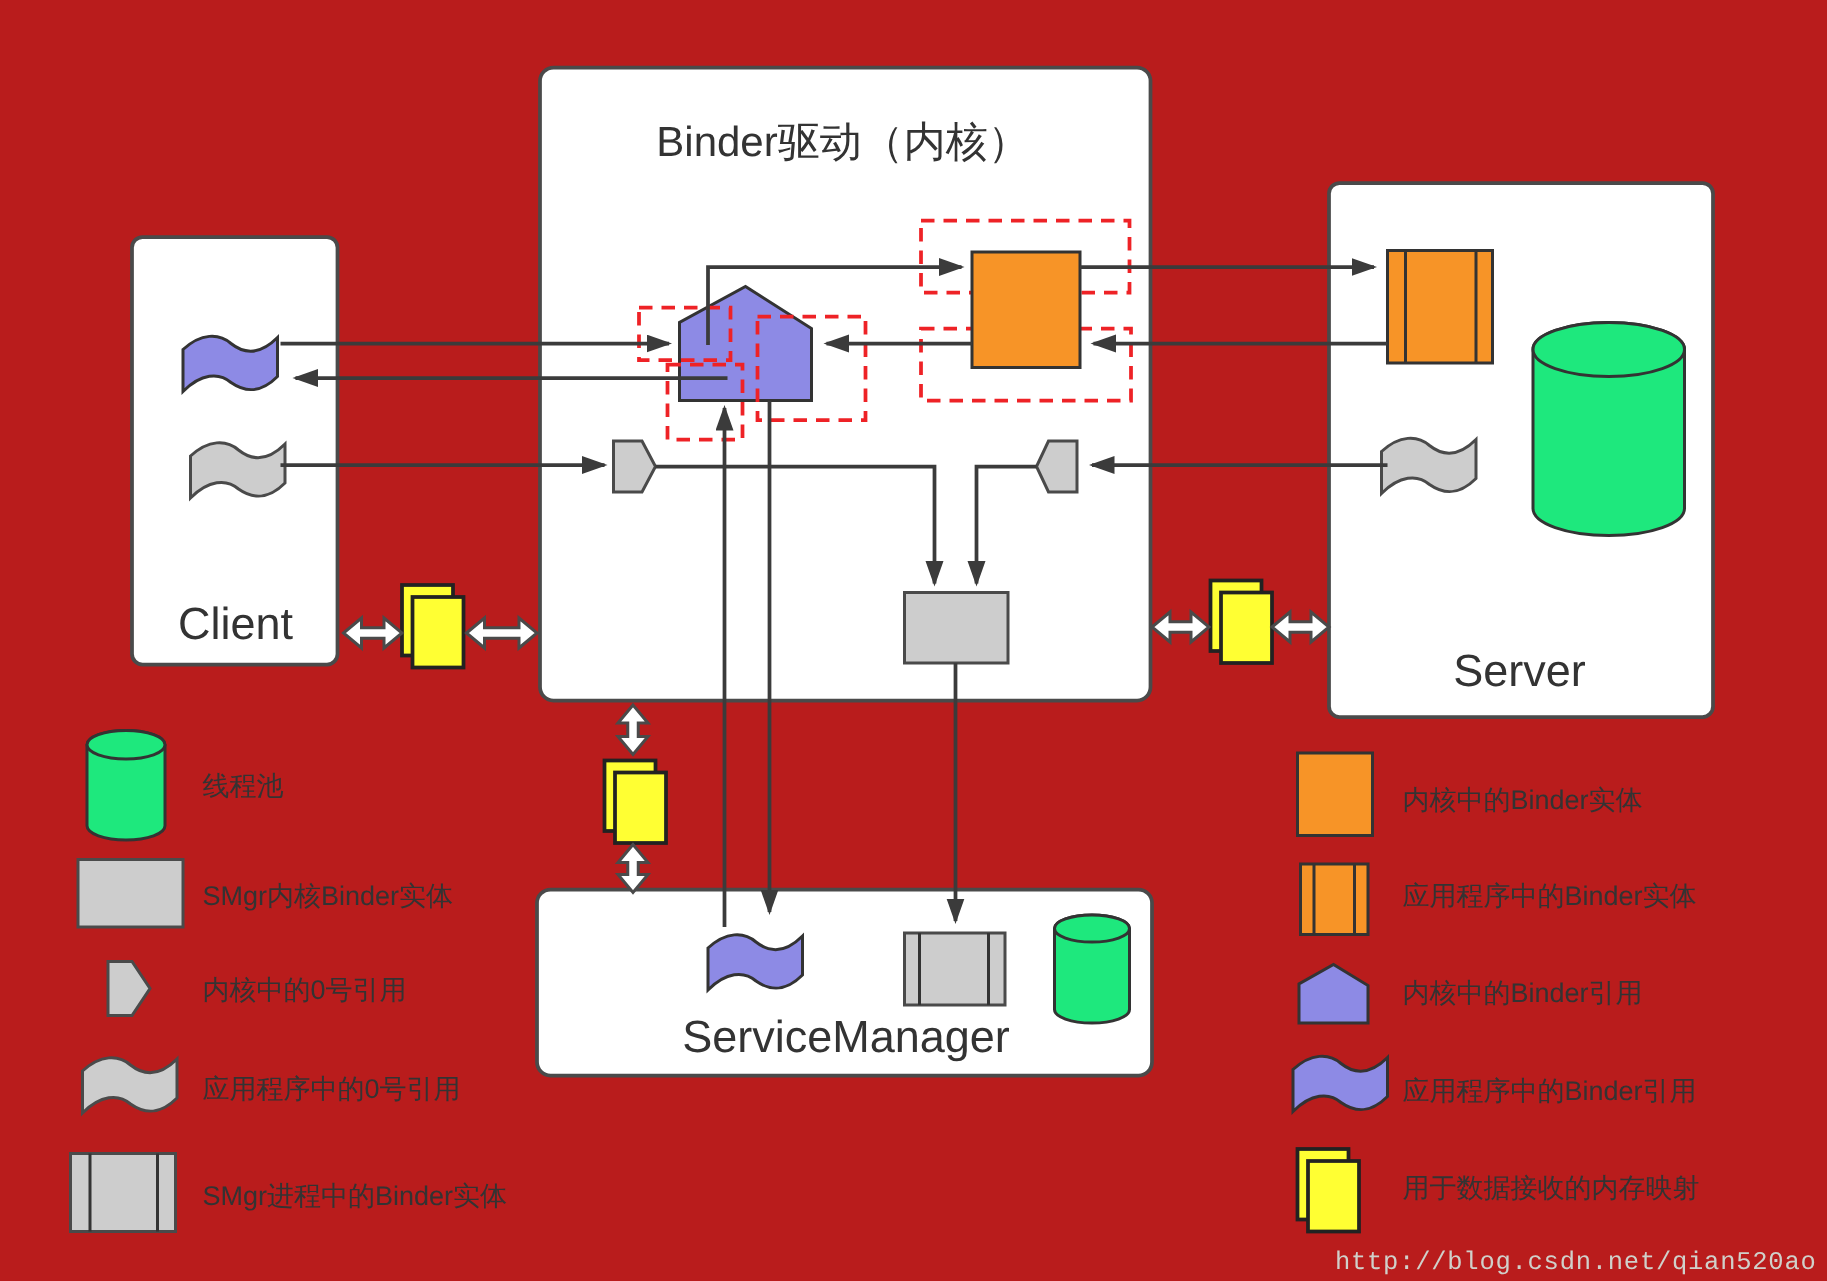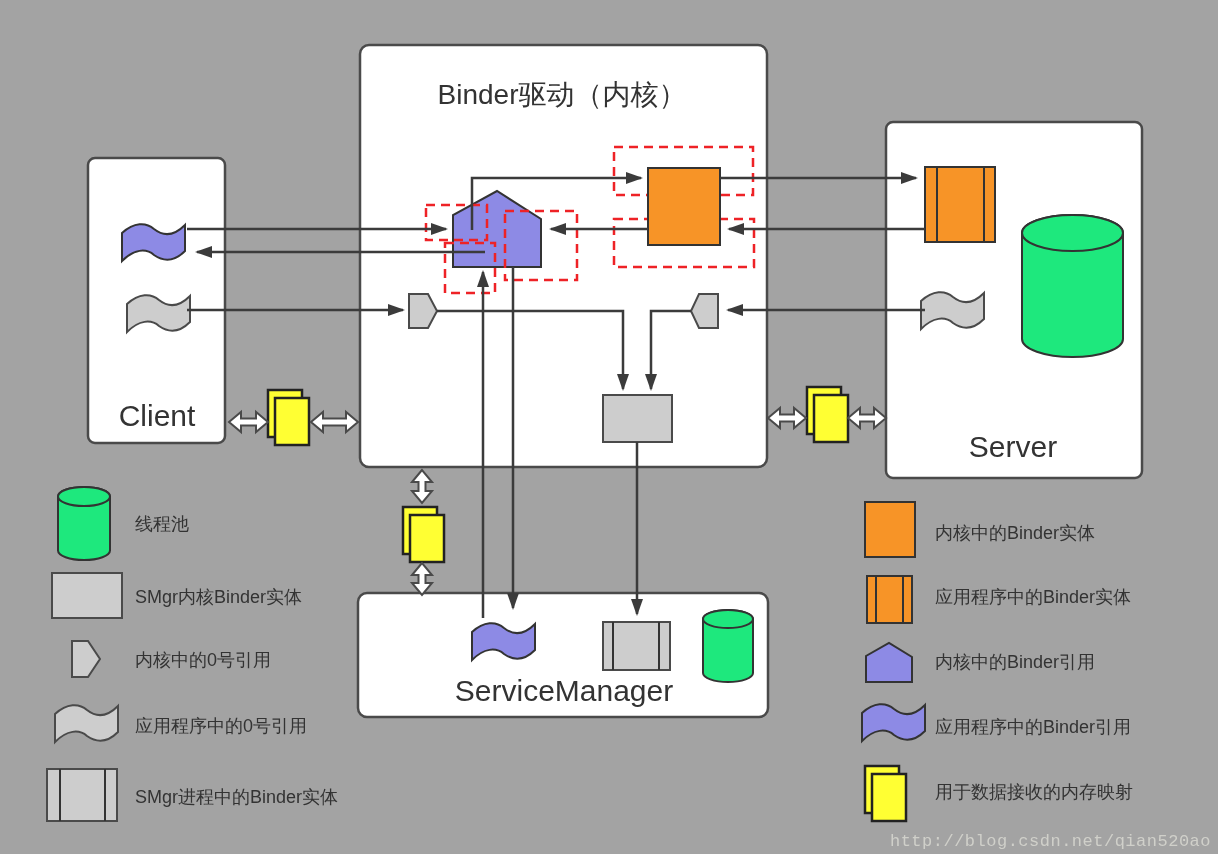--- a/index.html
+++ b/index.html
@@ -1,16 +1,16 @@
 <!DOCTYPE html>
 <html><head>
 <meta charset="utf-8">
 <style>
   html,body{margin:0;padding:0;background:#ffffff;}
-  .canvas{position:relative;width:1218px;height:854px;background:#a3a3a3;overflow:hidden;
+  .canvas{position:relative;width:1218px;height:854px;background:#b91c1c;overflow:hidden;
           font-family:"Liberation Sans",sans-serif;}
   svg{display:block;}
   svg text{font-family:"Liberation Sans",sans-serif;fill:#333333;}
   .box     {fill:#ffffff;stroke:#4a4a4a;stroke-width:2.5;}
   .line    {stroke:#3b3b3b;stroke-width:2.5;fill:none;}
   .red     {fill:none;stroke:#ee2226;stroke-width:2.5;stroke-dasharray:9 6;}
   .orange  {fill:#F79427;stroke:#333333;stroke-width:2;}
   .purple  {fill:#8D8AE5;stroke:#333333;stroke-width:2;}
   .green   {fill:#1EE87D;stroke:#333333;stroke-width:2;}
   .yellow  {fill:#FFFF33;stroke:#222222;stroke-width:2.5;}

